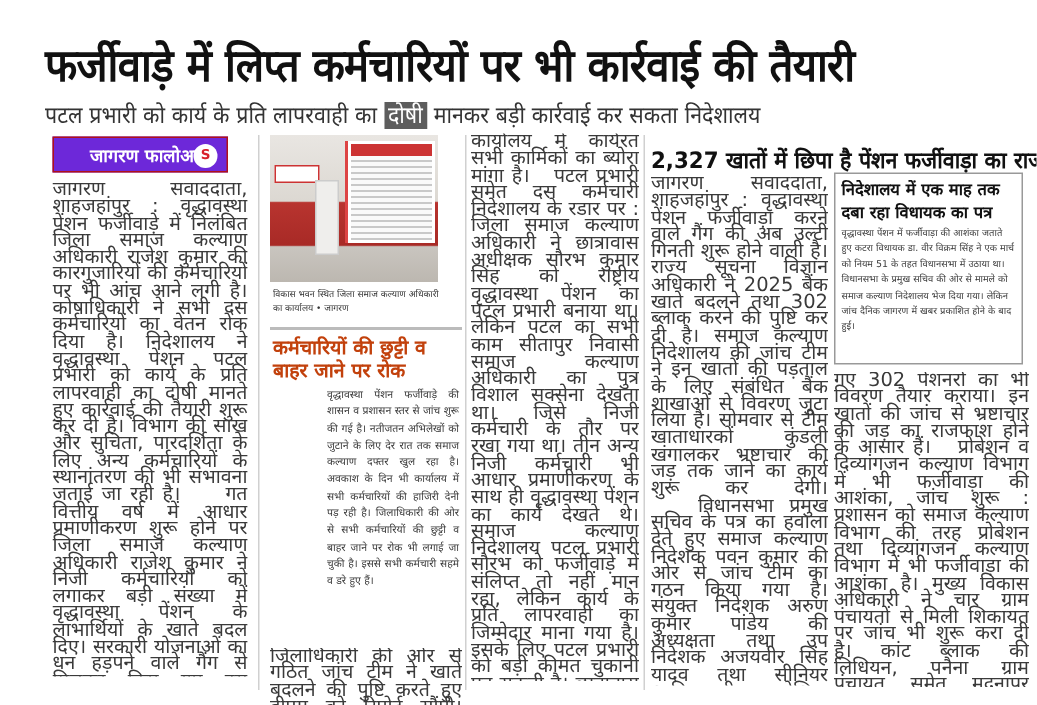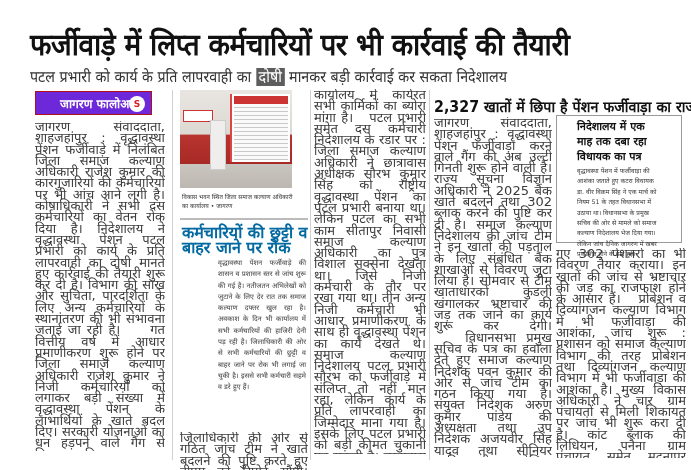--- a/index.html
+++ b/index.html
@@ -34,27 +34,27 @@
     .photo .board {
       position: absolute; left: 52px; top: 4px; width: 58px; height: 68px;
       background: repeating-linear-gradient(180deg, #fafafa 0 3px, #c9c9c9 3px 4px);
       border: 2px solid #fff; box-shadow: -2px 0 0 #d44;
     }
     .photo .board::before { content: ""; position: absolute; left: 0; top: 0; width: 100%; height: 8px; background: #c33; }
     .photo .door { position: absolute; left: 30px; top: 30px; width: 16px; height: 50px; background: #efeeec; border: 1px solid #ccc; }
     .photo .sign { position: absolute; left: 3px; top: 20px; width: 30px; height: 12px; background: #fff; border: 1px solid #c33; }
     .caption { position: absolute; left: 182px; top: 192px; width: 112px; font-size: 6px; line-height: 9px; color: #333; }
     .sidebox { position: absolute; left: 180px; top: 218px; width: 128px; height: 172px; border-top: 2px solid #bbb; }
-    .sidebox .t { font-size: 16px; font-weight: bold; color: #0369a1; line-height: 15px; padding-top: 5px; padding-left: 2px; }
+    .sidebox .t { font-size: 13px; font-weight: bold; color: #c2410c; line-height: 15px; padding-top: 5px; padding-left: 2px; }
     .sidebox .b { font-size: 7px; line-height: 11.3px; color: #3a3a3a; padding: 3px 2px 0 2px; text-align: justify; margin-left: 36px; }
     .h2 {
       position: absolute; left: 434px; top: 96px; width: 260px;
       font-size: 15px; font-weight: bold; color: #111; white-space: nowrap; transform: scaleX(0.95); transform-origin: left;
     }
-    .box2 { position: absolute; left: 556px; top: 115px; width: 126px; height: 128px; border: 1px solid #999; padding: 3px 20px; }
+    .box2 { position: absolute; left: 556px; top: 115px; width: 126px; height: 128px; border: 1px solid #999; padding: 3px 4px; }
     .box2 .t { font-size: 11px; font-weight: bold; color: #111; line-height: 15px; }
     .box2 .b { font-size: 6.3px; line-height: 10.4px; color: #3a3a3a; margin-top: 2px; }
     .vrule { position: absolute; width: 1px; background: #d0d0d0; }
   </style>
 </head>
 <body>
 
 <div class="headline">फर्जीवाड़े में लिप्त कर्मचारियों पर भी कार्रवाई की तैयारी</div>
 
 <div class="subhead">

